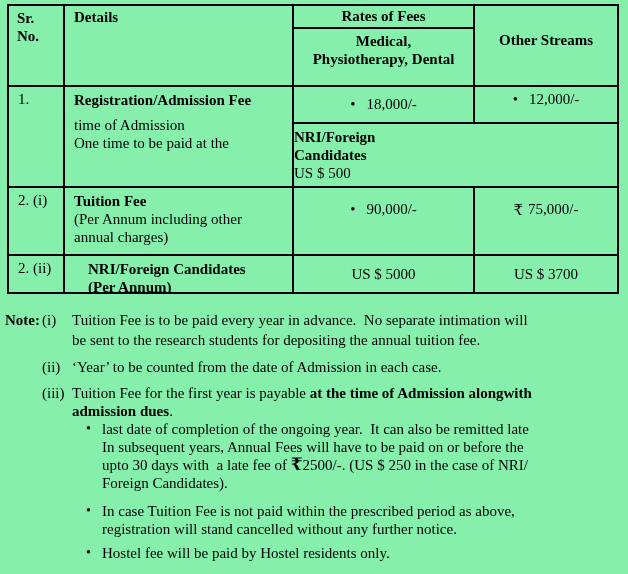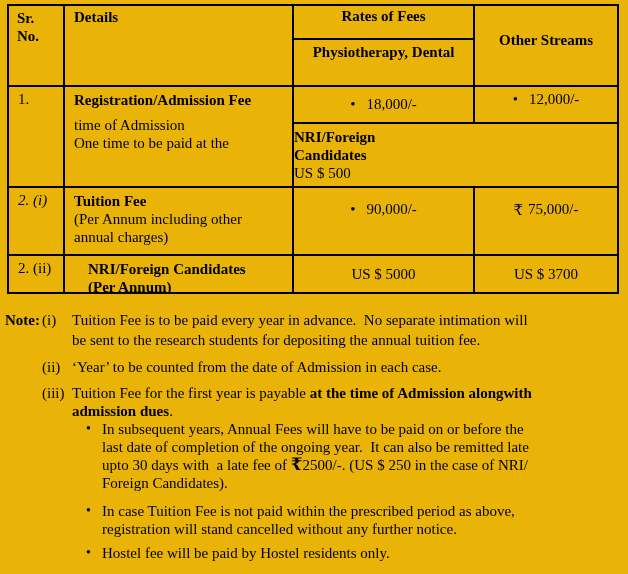--- a/index.html
+++ b/index.html
@@ -1,21 +1,21 @@
 <!DOCTYPE html>
 <html><head>
 <meta charset="utf-8">
 <style>
   * { margin: 0; padding: 0; box-sizing: border-box; }
   html, body { background: #fff; }
   .page {
     position: relative;
     width: 628px;
     height: 574px;
-    background: #eab308;
+    background: #86efac;
     color: #000;
     font-family: "Liberation Serif", "DejaVu Serif", serif;
     font-size: 15px;
     overflow: hidden;
   }
 
   
   .fee-table {
     display: inline-grid;
     grid-template-columns: 56px 229px 181px 142px;
@@ -30,34 +30,34 @@
   }
   .no-r { border-right: none; }
   .no-b { border-bottom: none; }
   .bold { font-weight: bold; }
   .line { white-space: pre; line-height: 18px; }
 
   
   .hc-sr   { grid-column: 1; grid-row: 1; padding: 3px 0 0 8px; }
   .hc-det  { grid-column: 2; grid-row: 1; padding: 3px 0 0 9px; }
   .hc-rate { grid-column: 3; grid-row: 1; display: flex; flex-direction: column; }
-  .rates-title { height: 34px; border-bottom: 2px solid #000; text-align: center; line-height: 20px; }
+  .rates-title { height: 23px; border-bottom: 2px solid #000; text-align: center; line-height: 20px; }
   .rates-sub { padding-top: 3px; text-align: center; }
   .hc-other { grid-column: 4; grid-row: 1; display: flex; align-items: center; justify-content: center; padding-bottom: 10px; }
 
   
   .sr-cell  { padding: 4px 0 0 9px; }
   .det-cell { padding: 4px 0 0 9px; }
   .r1-sr    { grid-column: 1; grid-row: 2 / span 2; }
   .r1-det   { grid-column: 2; grid-row: 2 / span 2; }
   .r1-desc  { margin-top: 7px; }
   .fee18    { grid-column: 3; grid-row: 2; display: flex; align-items: center; justify-content: center; }
   .fee12    { grid-column: 4; grid-row: 2; display: flex; align-items: flex-start; justify-content: center; padding-top: 4px; }
   .nri-cell { grid-column: 3 / span 2; grid-row: 3; text-align: left; padding-top: 4px; }
-  .r2i-sr   { grid-column: 1; grid-row: 4; font-style: italic; }
+  .r2i-sr   { grid-column: 1; grid-row: 4; }
   .r2i-det  { grid-column: 2; grid-row: 4; }
   .fee90    { grid-column: 3; grid-row: 4; display: flex; align-items: flex-start; justify-content: center; padding-top: 13px; }
   .fee75    { grid-column: 4; grid-row: 4; display: flex; align-items: flex-start; justify-content: center; padding-top: 13px; }
   .r2ii-sr  { grid-column: 1; grid-row: 5; }
   .r2ii-det { grid-column: 2; grid-row: 5; padding-left: 23px; }
   .fee5000  { grid-column: 3; grid-row: 5; display: flex; align-items: center; justify-content: center; }
   .fee2500  { grid-column: 4; grid-row: 5; display: flex; align-items: center; justify-content: center; }
   .bullet-gap { margin-right: 11px; }
   .cur-gap    { margin-right: 5px; }
 
@@ -89,20 +89,21 @@
     <div class="cell hc-sr bold">
       <div class="line">Sr.</div>
       <div class="line">No.</div>
     </div>
     <div class="cell hc-det bold">
       <span>Details</span>
     </div>
     <div class="cell hc-rate">
       <div class="rates-title bold">Rates of Fees</div>
       <div class="rates-sub bold">
+        <div class="line">Medical,</div>
         <div class="line">Physiotherapy, Dental</div>
       </div>
     </div>
     <div class="cell hc-other no-r bold">
       <span>Other Streams</span>
     </div>
 
     <div class="cell sr-cell r1-sr">
       <span>1.</span>
     </div>
@@ -184,22 +185,22 @@
       <span class="note-marker">(iii)</span>
       <div class="note-text">
         <div class="nline"><span>Tuition Fee for the first year is payable </span><span class="bold">at the time of Admission alongwith</span></div>
         <div class="nline"><span class="bold">admission dues</span><span>.</span></div>
 
         <div class="bullets">
 
           <div class="bullet-item b1">
             <span class="bullet-marker">•</span>
             <div class="bullet-text">
+              <div class="nline">last date of completion of the ongoing year.  It can also be remitted late</div>
               <div class="nline">In subsequent years, Annual Fees will have to be paid on or before the</div>
-              <div class="nline">last date of completion of the ongoing year.  It can also be remitted late</div>
               <div class="nline"><span>upto 30 days with  a late fee of </span><span class="rupee-big">₹</span><span>2500/-. (US $ 250 in the case of NRI/</span></div>
               <div class="nline">Foreign Candidates).</div>
             </div>
           </div>
 
           <div class="bullet-item b2">
             <span class="bullet-marker">•</span>
             <div class="bullet-text">
               <div class="nline">In case Tuition Fee is not paid within the prescribed period as above,</div>
               <div class="nline">registration will stand cancelled without any further notice.</div>

